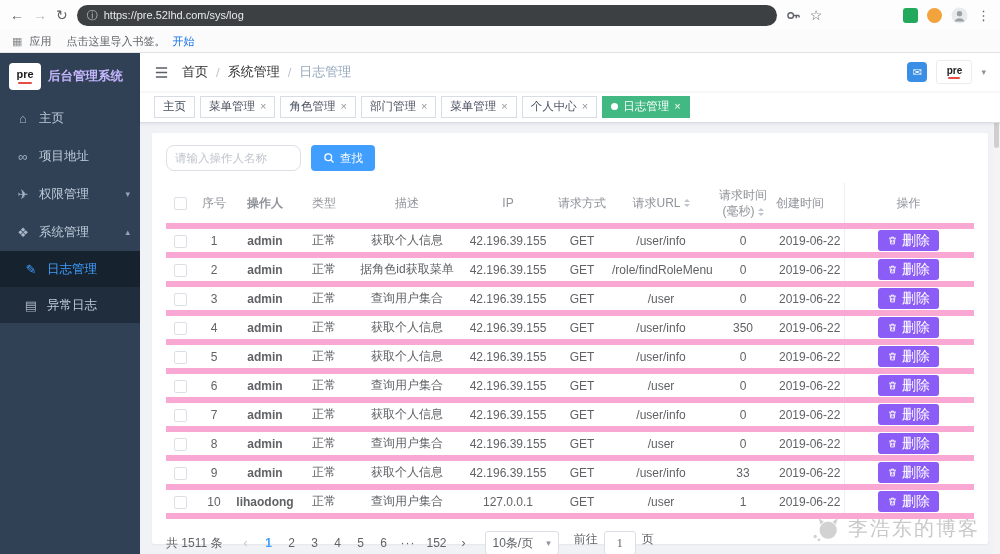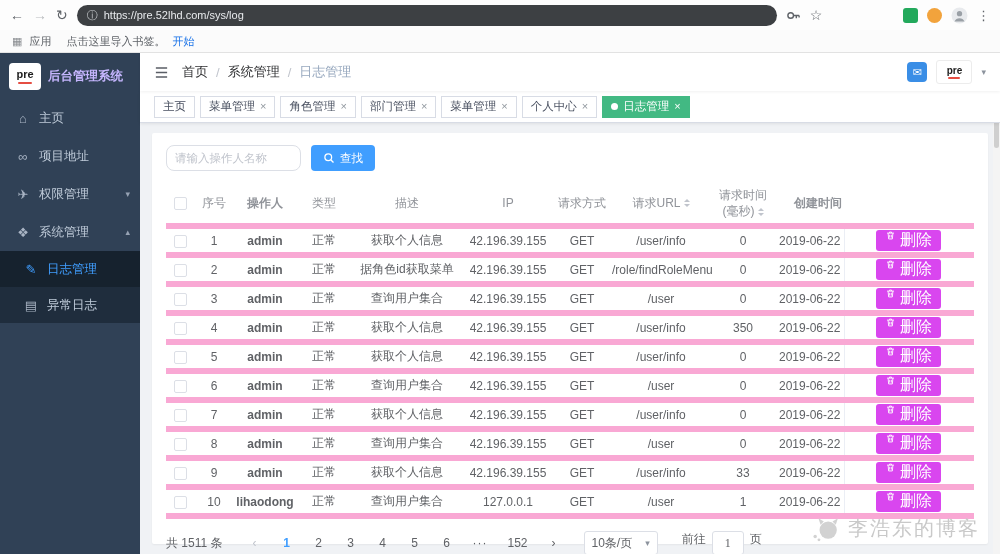--- a/index.html
+++ b/index.html
@@ -90,34 +90,34 @@
   .col-no { width:40px; }
   .col-op { width:62px;font-weight:bold; }
   .col-type { width:56px; }
   .col-desc { width:110px; }
   .col-ip { width:92px; }
   .col-method { width:56px; }
   .col-url { width:102px; }
   .col-time { width:62px; }
   .thead .col-time { white-space:normal; line-height:1.35; }
   .col-created { width:70px; text-align:left; padding-left:5px; }
-  .thead .col-created { text-align:right; padding-left:2px;font-weight:bold; }
+  .thead .col-created { text-align:left; padding-left:2px; }
   .col-action { width:128px; border-left:1px solid #ebeef5; align-self:stretch; display:flex;
                 align-items:center; justify-content:center; }
   .checkbox { width:13px; height:13px; border:1px solid #dcdfe6; border-radius:2px; display:inline-block;
               background:#fff; vertical-align:middle; cursor:pointer; }
   .sort { display:inline-flex; flex-direction:column; margin-left:3px; vertical-align:middle; cursor:pointer; }
   .sort i { width:0; height:0; border:3.5px solid transparent; display:block; }
   .sort .up { border-bottom-color:#c0c4cc; margin-bottom:1px; }
   .sort .down { border-top-color:#c0c4cc; margin-top:1px; }
-  .btn-danger { height:21px; padding:0 9px; background:#d946ef; border:none; border-radius:3px; color:#fff;
-                font-size:16px; display:inline-flex; align-items:flex-start; gap:4px; cursor:pointer; font-family:inherit; }
-
-  
-  .pagination { display:flex; align-items:center; margin-top:12px; font-size:12px; color:#606266; gap:12px; }
+  .btn-danger { height:21px; padding:0 9px; background:#8b5cf6; border:none; border-radius:3px; color:#fff;
+                font-size:14px; display:inline-flex; align-items:center; gap:4px; cursor:pointer; font-family:inherit; }
+
+  
+  .pagination { display:flex; align-items:center; margin-top:12px; font-size:12px; color:#606266; gap:3px; }
   .total { margin-right:10px; }
   .page-btn { min-width:20px; height:24px; line-height:24px; text-align:center; padding:0 4px;
               cursor:pointer; color:#606266; }
   .page-btn.active { color:#409eff; font-weight:bold; }
   .page-arrow { color:#c0c4cc; }
   .page-arrow.next { color:#606266; }
   .ellipsis { color:#606266; letter-spacing:1px; }
   .size-select { height:24px; border:1px solid #dcdfe6; border-radius:3px; padding:0 7px; display:flex;
                  align-items:center; gap:13px; margin-left:8px; color:#606266; cursor:pointer; background:#fff; }
   .jump { display:flex; align-items:flex-start; gap:6px; margin-left:12px;font-family:Liberation Serif, serif; }
@@ -299,20 +299,21 @@
                       <i class="down"></i>
                     </span>
                 </div>
                 <div class="td col-time">
                   <span>请求时间 (毫秒)</span><span class="sort">
                       <i class="up"></i>
                       <i class="down"></i>
                     </span>
                 </div>
                 <div class="td col-created">创建时间</div>
+                <div class="td col-action">操作</div>
               </div>
             </div>
 
             <div class="tbody">
 
                 <div class="tr">
                   <div class="td col-check"><span class="checkbox"></span></div>
                   <div class="td col-no">1</div>
                   <div class="td col-op">admin</div>
                   <div class="td col-type">正常</div>

